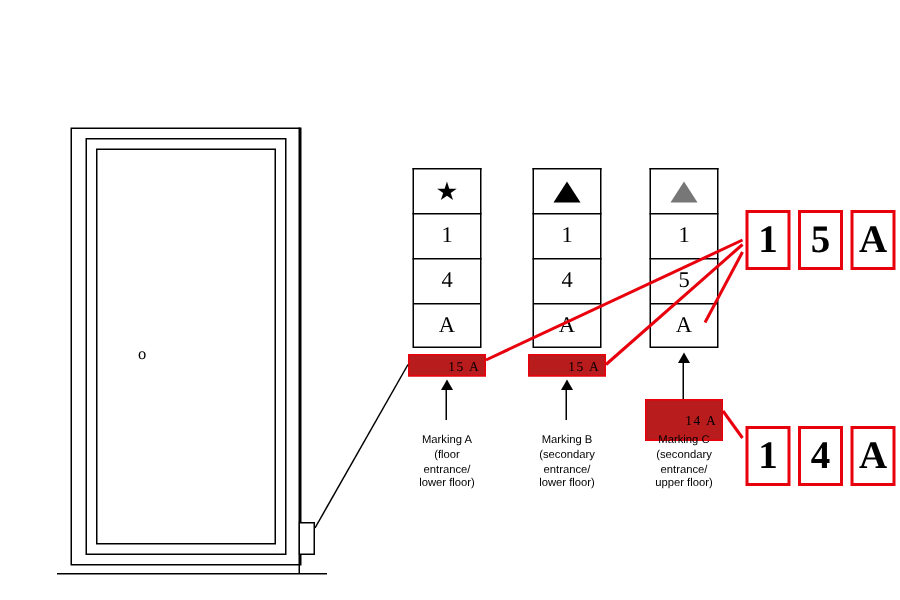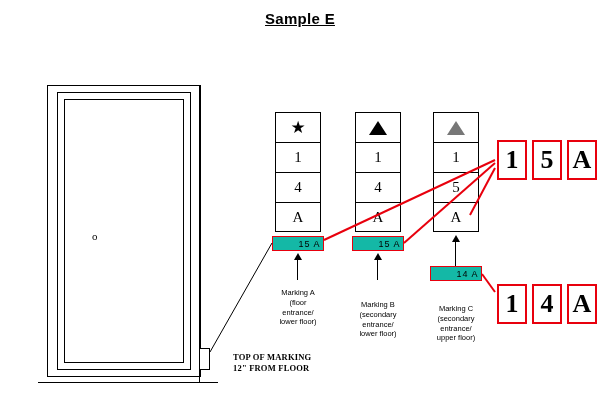--- a/index.html
+++ b/index.html
@@ -85,23 +85,23 @@
   .glyph-tri{display:inline-block;width:0;height:0;
     border-left:9px solid transparent;border-right:9px solid transparent;
     border-bottom:14px solid #000;}
   .glyph-tri.grey{border-bottom-color:#777;}
 
   .redbox{
     position:absolute;
     border:1.6px solid #e8000d;
     box-sizing:border-box;
     display:flex;align-items:center;justify-content:center;
-    font-family:Liberation Sans, sans-serif;
+    font-family:Liberation Serif, serif;
     font-size:9px;
-    background:#14b8a6;
+    background:#b91c1c;
     letter-spacing:1px;
     padding-left:23px;
   }
   .arrow-stem{
     position:absolute;width:0;border-left:1.2px solid #000;
   }
   .arrow-head{
     position:absolute;width:0;height:0;
     border-left:4px solid transparent;border-right:4px solid transparent;
     border-bottom:7px solid #000;
@@ -127,33 +127,28 @@
   }
   .callout .ch:last-child{margin-right:0;}
 
   svg.overlay{position:absolute;left:0;top:0;width:600px;height:400px;pointer-events:none;}
 </style>
 </head>
 <body>
 
 <div class="root">
 
-  <div id="title">Sample E</div>
 
   <div class="door-outer"></div>
   <div class="door-inner"></div>
   <div class="door-panel"></div>
   <div class="door-knob">o</div>
   <div class="jamb-line"></div>
   <div class="floor-line"></div>
   <div class="marking-on-door"></div>
-  <div class="marking-note">
-    <div>TOP OF MARKING</div>
-    <div>12" FROM FLOOR</div>
-  </div>
 
   <div class="col" id="colA" style="left:275px;top:112px;">
     <div class="cell sym">
       <span class="glyph-star">★</span>
     </div>
     <div class="cell">1</div>
     <div class="cell">4</div>
     <div class="cell last">A</div>
   </div>
   <div class="redbox" style="left:272px;top:236px;width:52px;height:15px;">15 A</div>
@@ -170,39 +165,39 @@
     <div class="cell sym">
       <span class="glyph-tri"></span>
     </div>
     <div class="cell">1</div>
     <div class="cell">4</div>
     <div class="cell last">A</div>
   </div>
   <div class="redbox" style="left:352px;top:236px;width:52px;height:15px;">15 A</div>
   <div class="arrow-stem" style="left:377px;top:258px;height:22px;"></div>
   <div class="arrow-head" style="left:374px;top:253px;"></div>
-  <div class="caption" style="left:341px;top:300px;">
+  <div class="caption" style="left:341px;top:288px;">
     <div>Marking B</div>
     <div>(secondary</div>
     <div>entrance/</div>
     <div>lower floor)</div>
   </div>
 
   <div class="col" id="colC" style="left:433px;top:112px;">
     <div class="cell sym">
       <span class="glyph-tri grey"></span>
     </div>
     <div class="cell">1</div>
     <div class="cell">5</div>
     <div class="cell last">A</div>
   </div>
   <div class="arrow-stem" style="left:455px;top:240px;height:26px;"></div>
   <div class="arrow-head" style="left:452px;top:235px;"></div>
-  <div class="redbox" style="left:430px;top:266px;width:52px;height:15px;">14 A</div>
-  <div class="caption" style="left:419px;top:288px;margin-top:16px;">
+  <div class="redbox" style="left:430px;top:266px;width:52px;height:28px;">14 A</div>
+  <div class="caption" style="left:419px;top:288px;">
     <div>Marking C</div>
     <div>(secondary</div>
     <div>entrance/</div>
     <div>upper floor)</div>
   </div>
 
   <div class="callout" style="left:497px;top:140px;">
     <div class="ch">1</div>
     <div class="ch">5</div>
     <div class="ch">A</div>

